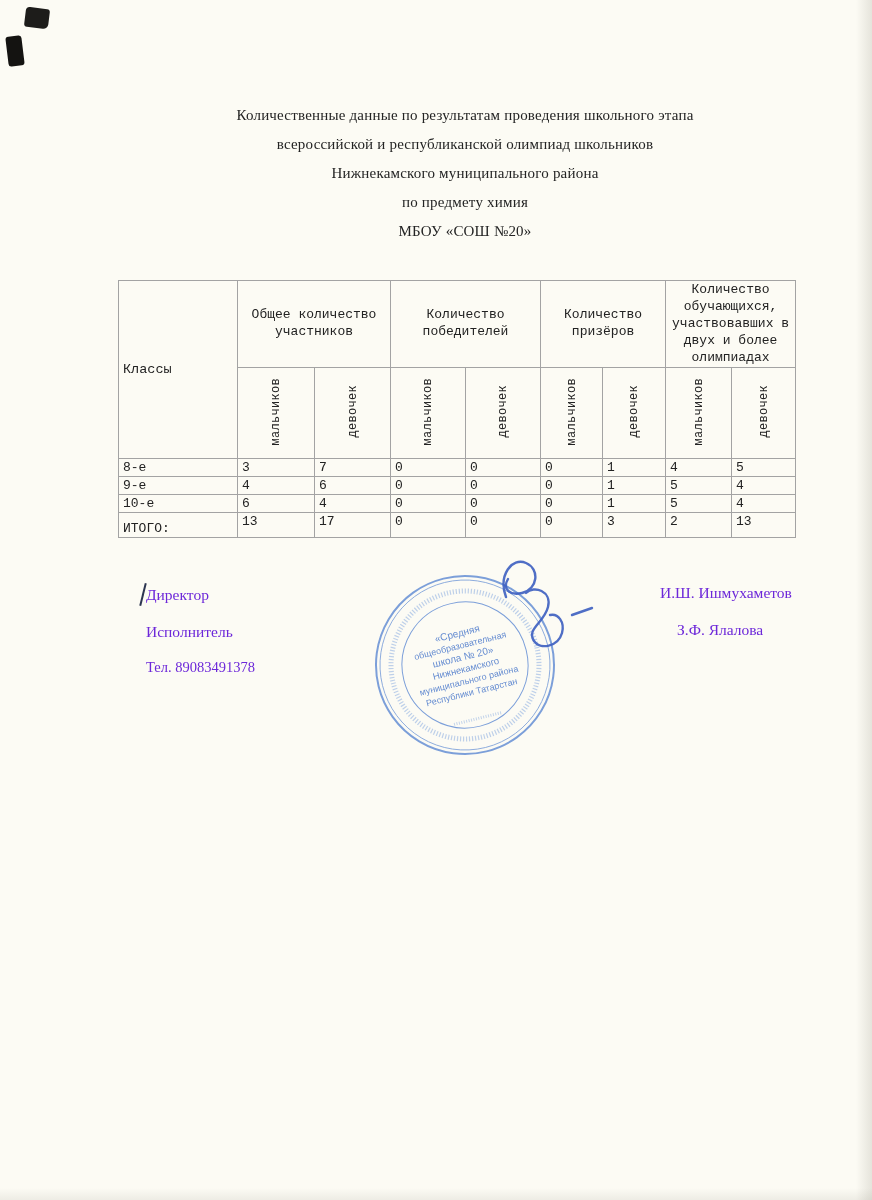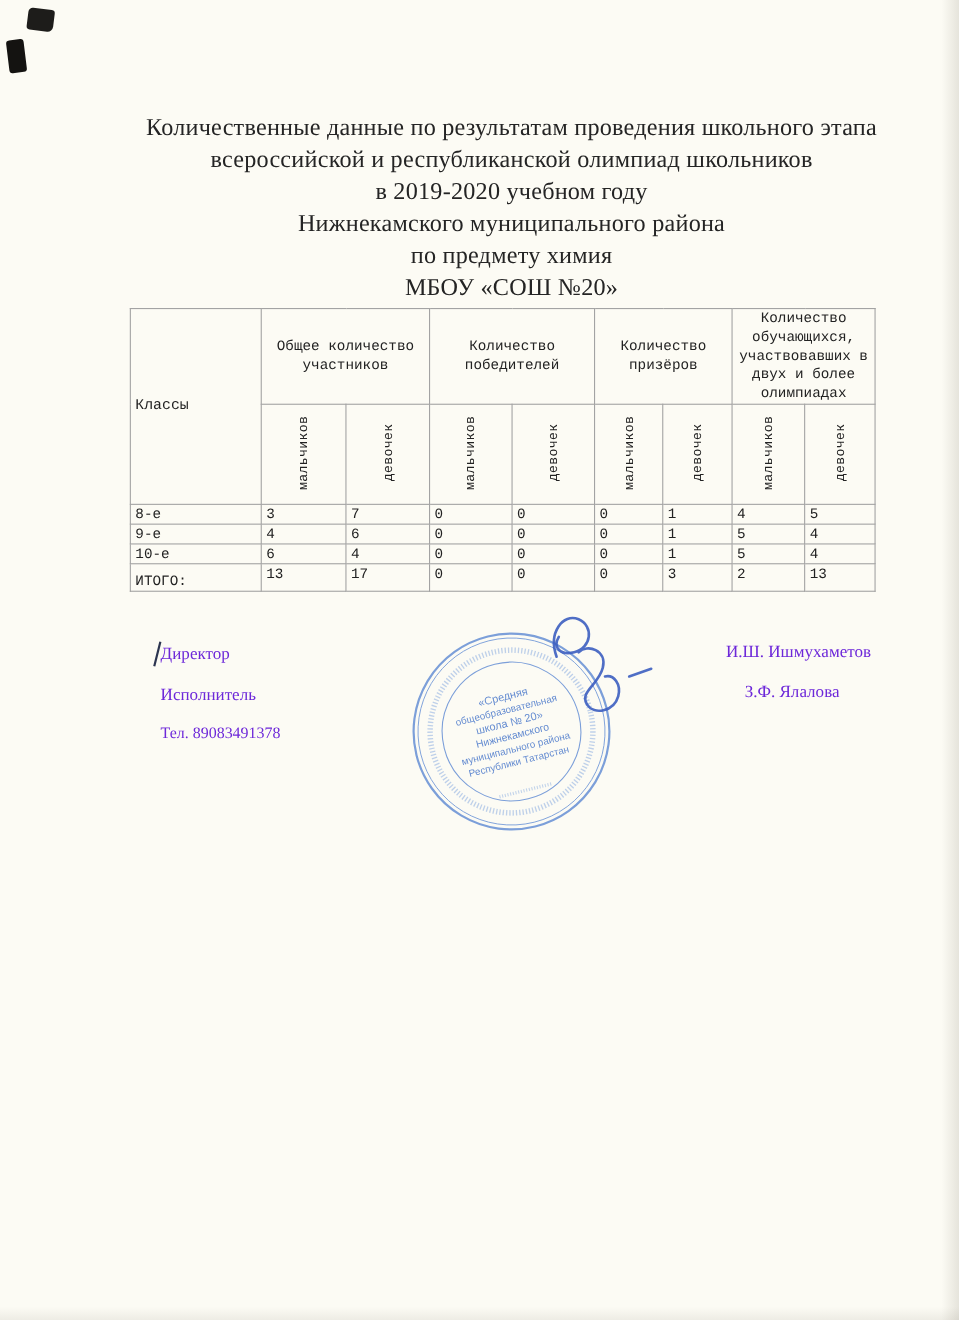--- a/index.html
+++ b/index.html
@@ -17,21 +17,21 @@
   .edge-bottom{position:absolute;left:0;bottom:0;width:100%;height:12px;
     background:linear-gradient(to bottom, rgba(0,0,0,0), rgba(110,105,90,.10));}
   .corner-mark-1{position:absolute;left:25px;top:8px;width:24px;height:20px;
     background:#1d1c1a;border-radius:4px 3px 5px 3px;transform:rotate(7deg);}
   .corner-mark-2{position:absolute;left:7px;top:36px;width:16px;height:30px;
     background:#141311;border-radius:3px;transform:rotate(-7deg);}
 
   .title-block{
     position:absolute;left:0;right:0;top:101px;
     text-align:center;padding-left:58px;
-    font-size:22px;line-height:29px;letter-spacing:.2px;color:#242424;
+    font-size:15px;line-height:29px;letter-spacing:.2px;color:#242424;
   }
 
   .data-table{
     position:absolute;left:118px;top:280px;width:677px;
     border-collapse:collapse;table-layout:fixed;
     font-size:13px;color:#222;
   }
   .data-table th,.data-table td{
     border:1px solid #a3a3a3;
     padding:1px 4px;
@@ -66,21 +66,20 @@
 <body>
 
 <div class="page">
 
   <div class="corner-mark-1"></div>
   <div class="corner-mark-2"></div>
 
   <div class="title-block">
     <div>Количественные данные по результатам проведения школьного этапа</div>
     <div>всероссийской и республиканской олимпиад школьников</div>
-    <div>в 2019-2020 учебном году</div>
     <div>Нижнекамского муниципального района</div>
     <div>по предмету химия</div>
     <div>МБОУ «СОШ №20»</div>
   </div>
 
   <table class="data-table">
     <colgroup>
       <col style="width:119px">
         <col style="width:77px">
         <col style="width:76px">

